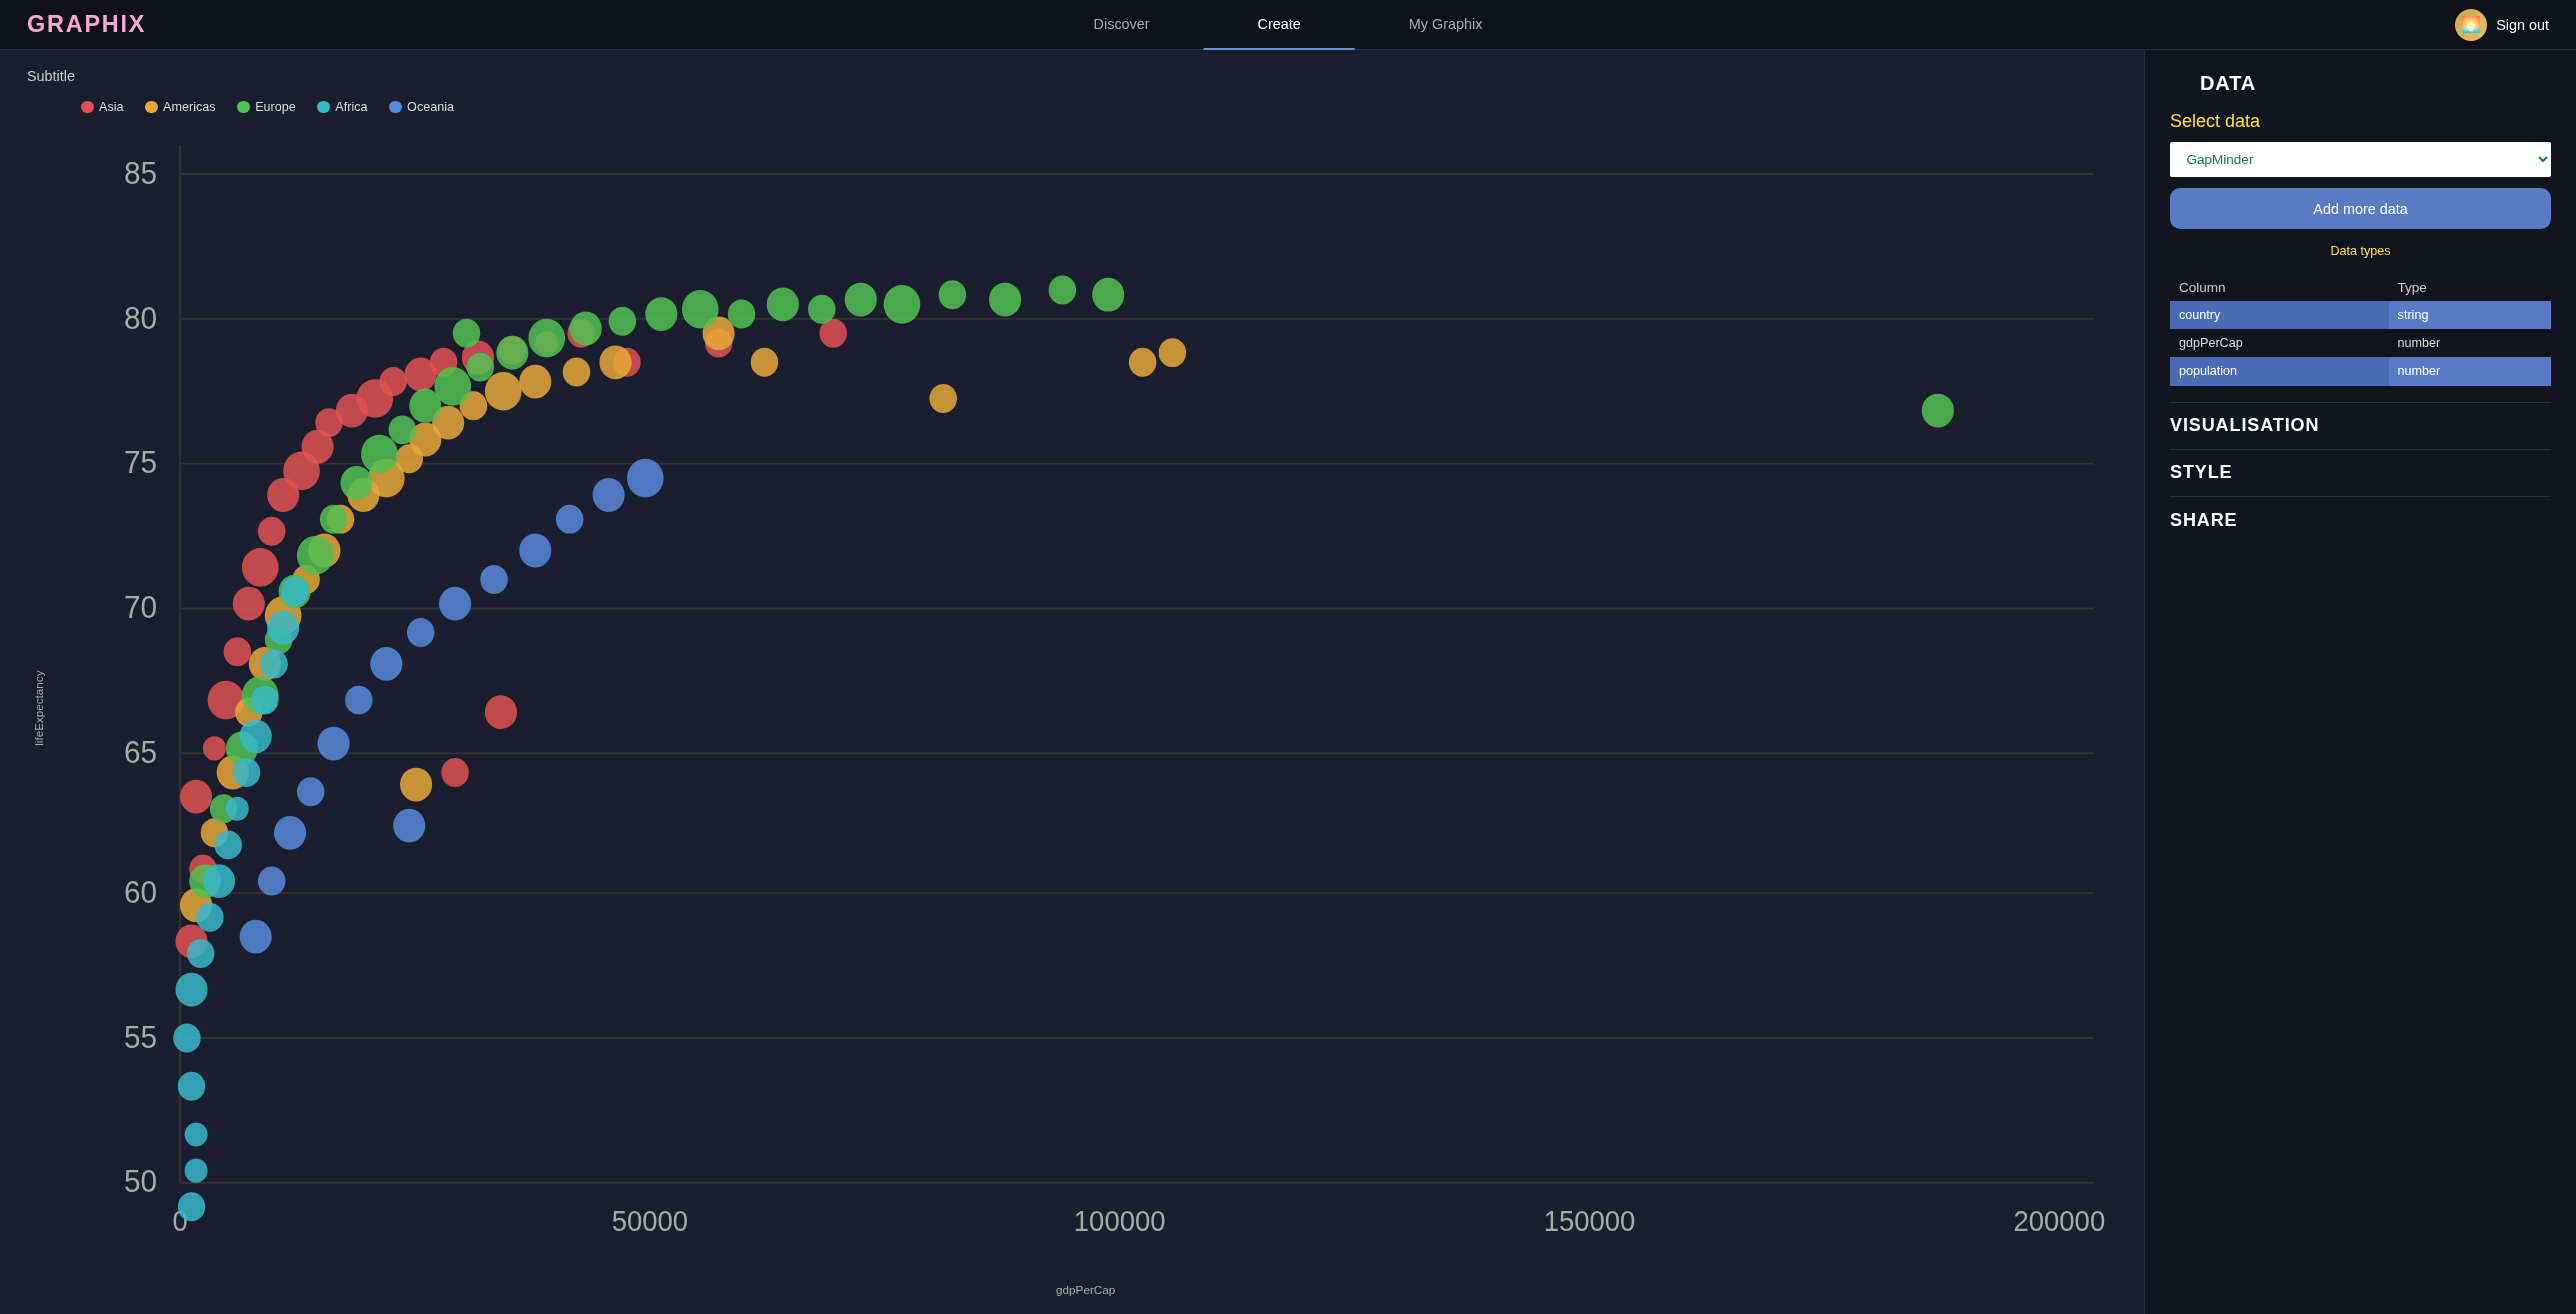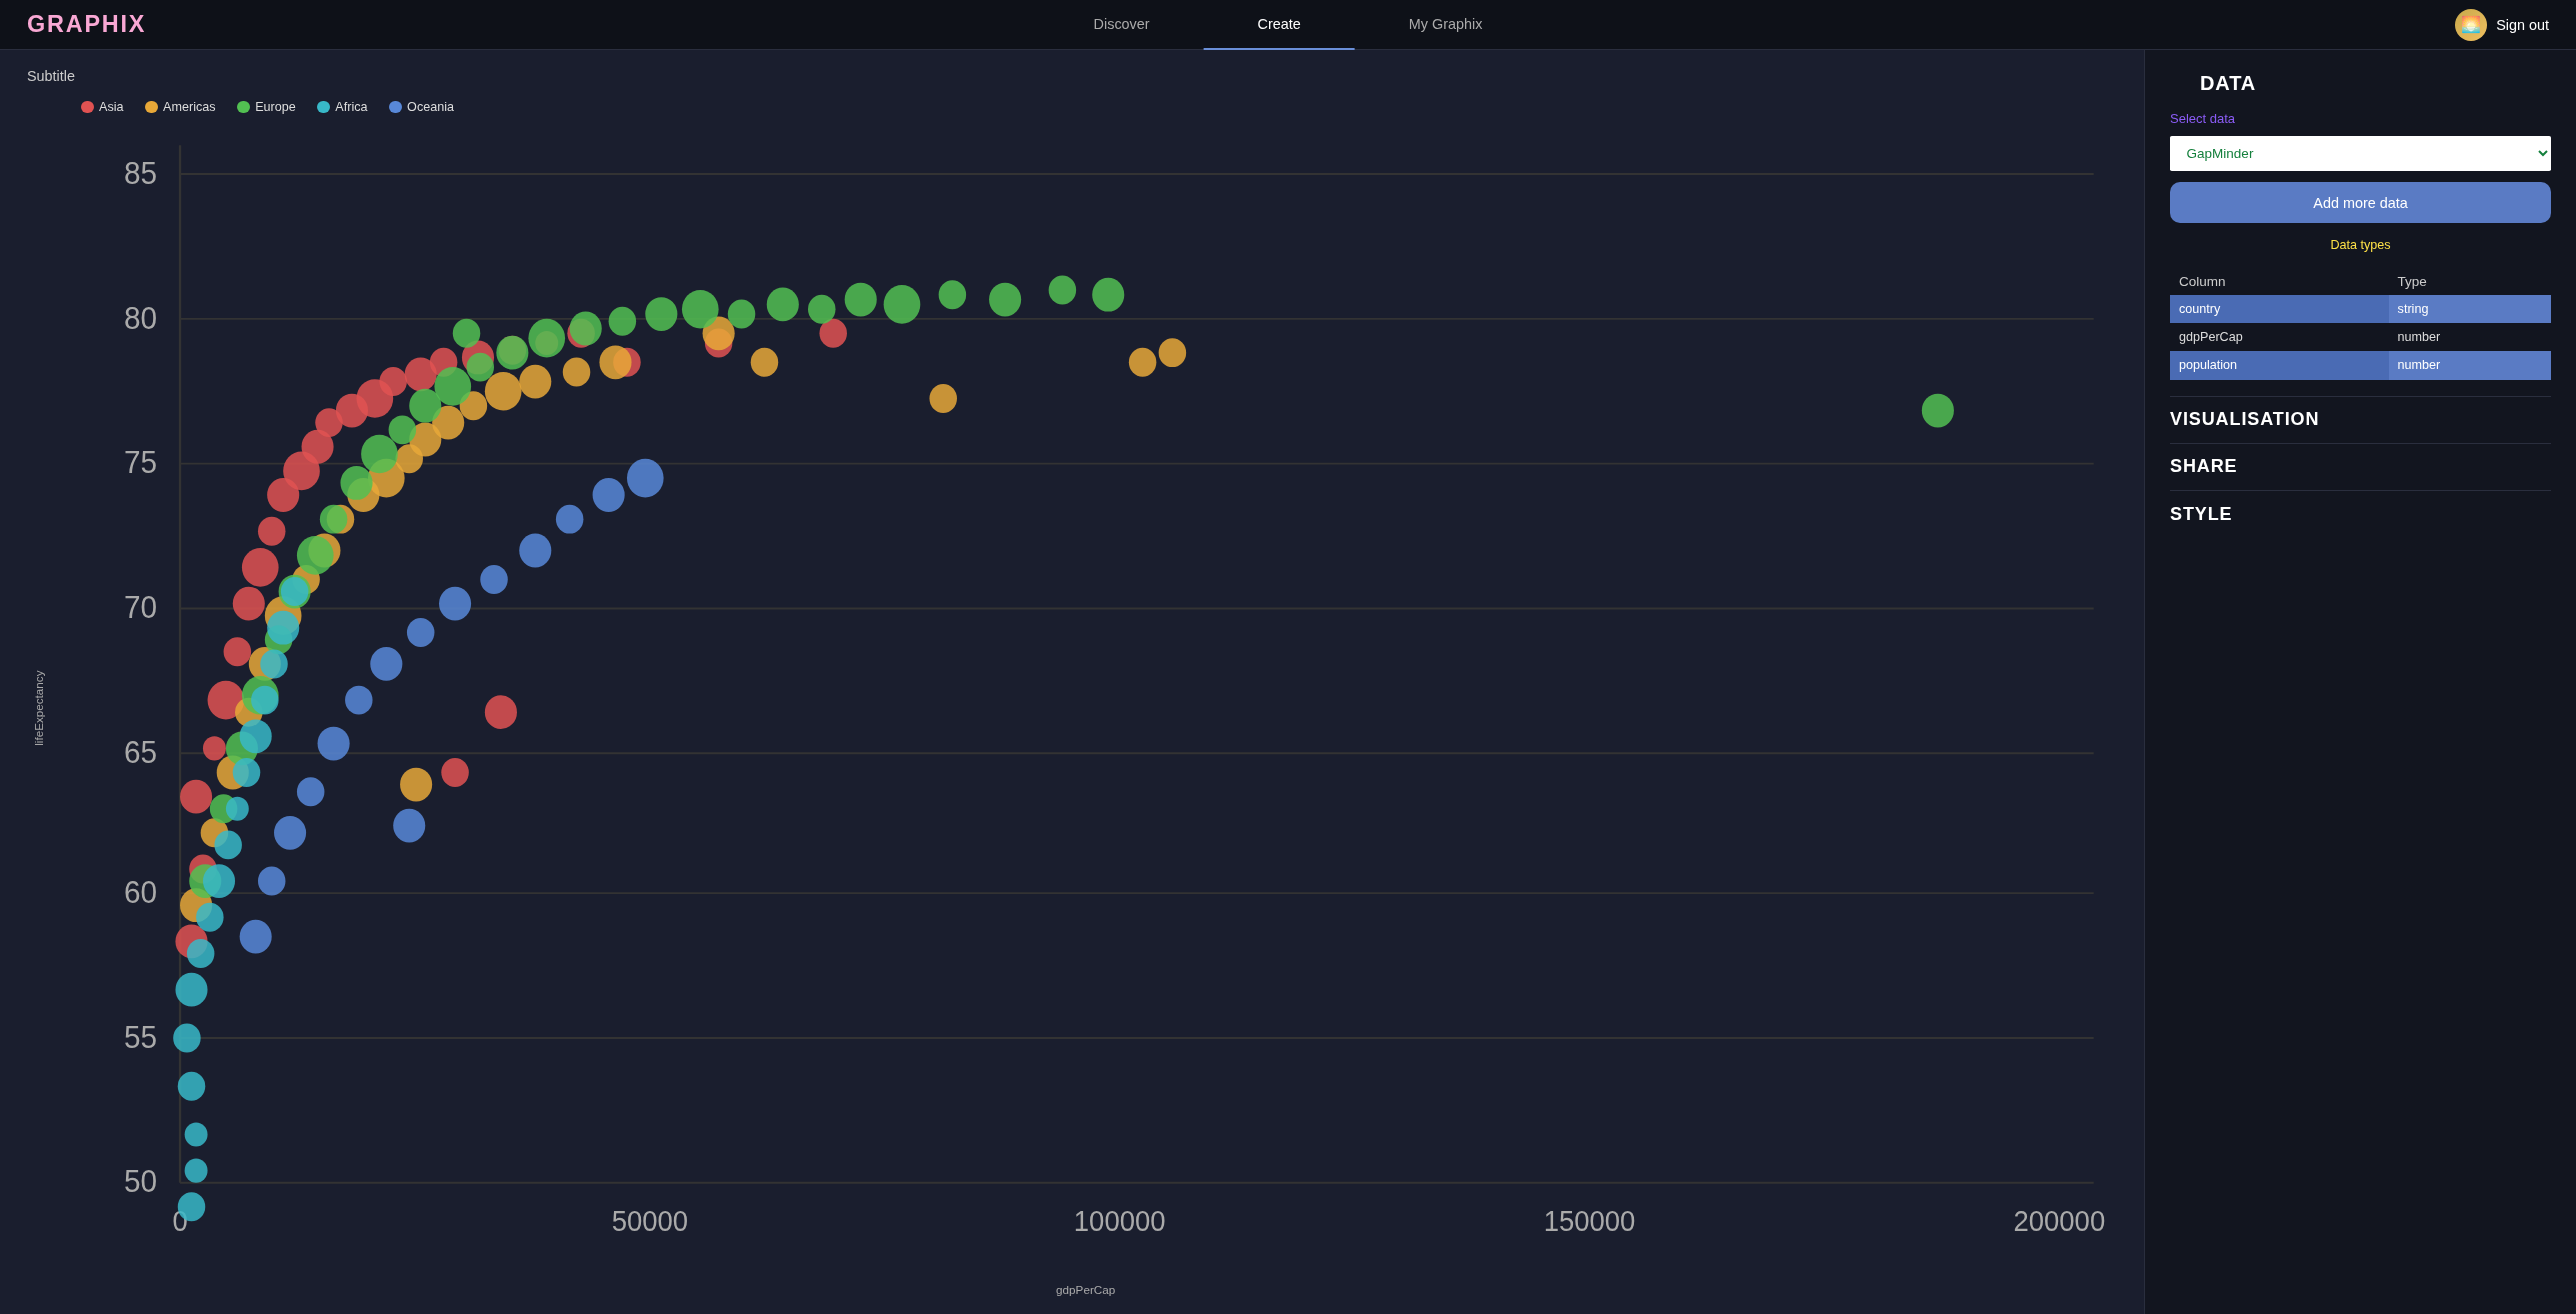--- a/index.html
+++ b/index.html
@@ -169,22 +169,22 @@
     }
     .panel-section-title {
       font-size: 20px;
       font-weight: bold;
       color: #fff;
       letter-spacing: 0.9px;
       margin-bottom: 16px;
       margin-left: 30px;
     }
     .select-data-label {
-      font-size: 13px;
-      color: #8b5cf6;
+      font-size: 18px;
+      color: #fde047;
       margin-bottom: 10.8px;
     }
     .data-select {
       width: 100%;
       background: #fff;
       color: #15803d;
       border: none;
       padding: 9px 12.6px;
       font-size: 13.5px;
       border-radius: 1.8px;
@@ -484,18 +484,18 @@
           <td class="col-type">number</td>
         </tr>
         <tr class="row-highlighted">
           <td>population</td>
           <td class="col-type">number</td>
         </tr>
       </tbody>
     </table>
 
     <a class="section-link">VISUALISATION</a>
+    <a class="section-link">STYLE</a>
     <a class="section-link">SHARE</a>
-    <a class="section-link">STYLE</a>
   </div>
 
 </div>
 
 
 </body></html>

